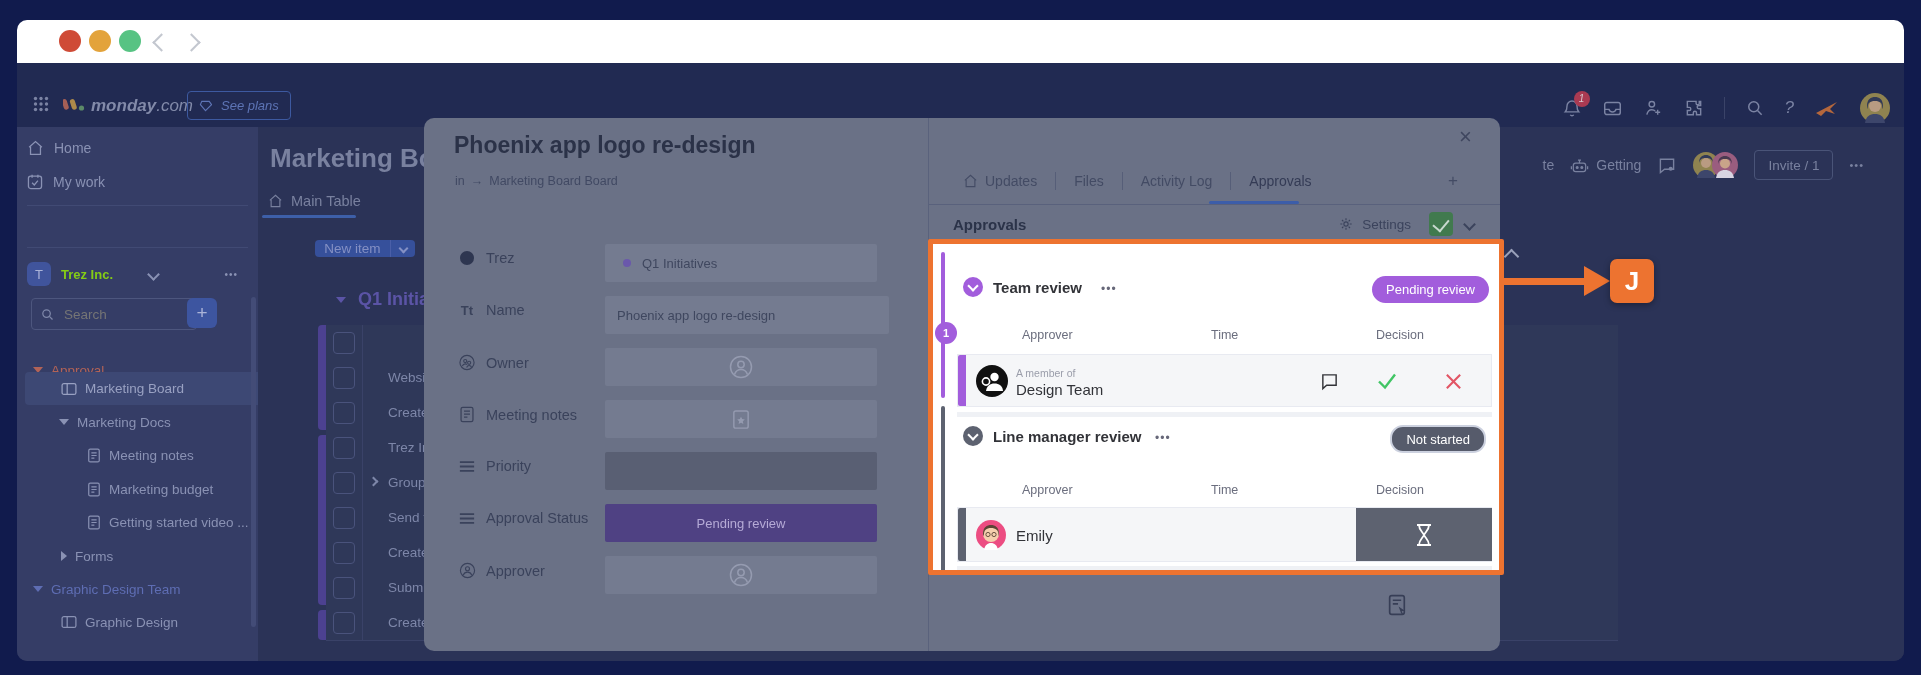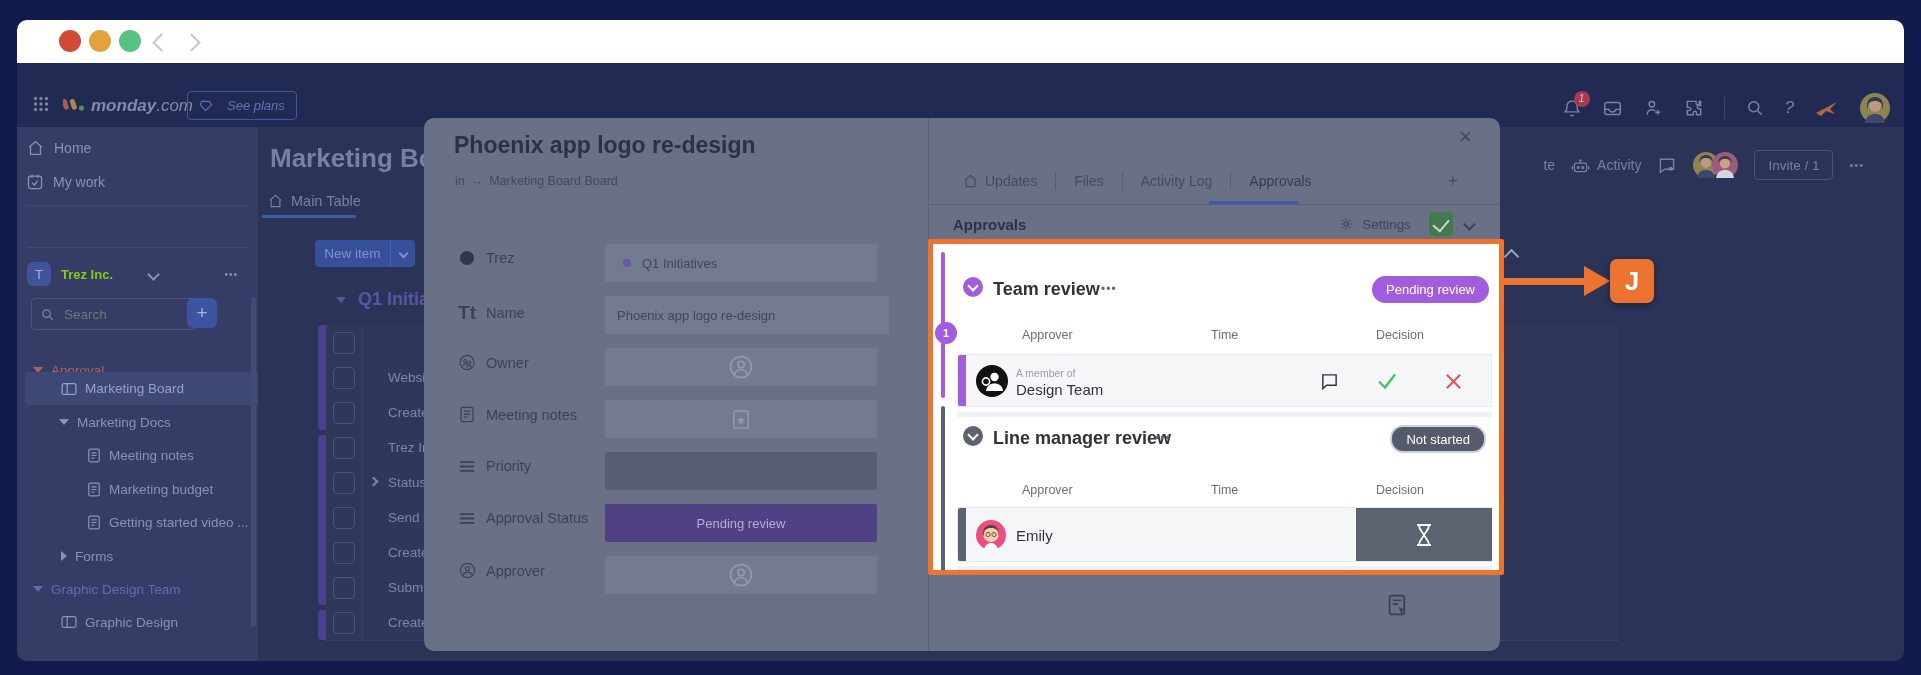--- a/index.html
+++ b/index.html
@@ -10,21 +10,21 @@
   
   .chrome{left:17px;top:20px;width:1887px;height:43px;background:#ffffff;border-radius:10px 10px 0 0;}
   .light{width:22px;height:22px;border-radius:50%;top:10px;}
   .nav-chev{width:11px;height:11px;border-right:2.5px solid #c3c7cf;border-bottom:2.5px solid #c3c7cf;top:16px;}
 
   
   .app{left:17px;top:63px;width:1887px;height:598px;background:#2b3357;border-radius:0 0 10px 10px;overflow:hidden;}
   .topbar{left:0;top:0;width:1887px;height:64px;background:#212a52;font-style:italic;}
   .tb-ic{color:#7b83a3;}
   .logo-text{font-size:17px;color:#828aa9;}
-  .seeplans{border:1px solid #3d59a0;border-radius:4px;color:#5d74b5;font-size:13px;height:27px;display:flex;align-items:center;gap:15px;padding:0 11px;}
+  .seeplans{border:1px solid #3d59a0;border-radius:4px;color:#5d74b5;font-size:13px;height:27px;display:flex;align-items:center;gap:9px;padding:0 11px;}
   .tb-right{right:14px;top:30px;display:flex;align-items:center;gap:20px;color:#7b83a3;}
   .badge{position:absolute;top:-7px;right:-8px;background:#aa3a52;color:#d9cbd1;font-size:10px;width:16px;height:16px;border-radius:50%;display:flex;align-items:center;justify-content:center;}
 
   
   .sidebar{left:0;top:64px;width:241px;height:534px;background:#353d66;}
   .sb-row{position:absolute;left:10px;right:8px;height:30px;display:flex;align-items:center;gap:10px;color:#8a92b4;font-size:14px;}
   .sb-div{position:absolute;left:10px;right:10px;height:1px;background:#414a74;}
   .sb-search{position:absolute;left:14px;top:171px;width:148px;height:30px;border:1px solid #4d567e;border-radius:4px;display:flex;align-items:center;gap:7px;padding:0 8px;color:#7e87a9;}
   .sb-search input{border:none;outline:none;background:transparent;color:#7e87a9;font-size:13.5px;width:100px;font-family:"Liberation Sans",sans-serif;}
   .sb-plus{position:absolute;left:170px;top:171px;width:30px;height:30px;background:#3d55a0;border-radius:6px;color:#aab3d8;font-size:19px;display:flex;align-items:center;justify-content:center;}
@@ -35,21 +35,21 @@
   .chev.up{transform:rotate(-135deg);}
   .chev.right{transform:rotate(-45deg);}
 
   
   .board{left:241px;top:64px;width:1646px;height:534px;background:#2b3357;}
   .b-title{left:12px;top:16px;font-size:26px;font-weight:bold;color:#79819f;white-space:nowrap;}
   .b-tab{left:10px;top:66px;display:flex;align-items:center;gap:8px;color:#79819f;font-size:14.5px;}
   .b-underline{left:4px;top:88px;width:94px;height:3px;background:#3d5fa8;border-radius:2px;}
   .b-toolbar{right:40px;top:23px;display:flex;align-items:center;gap:16px;color:#79819f;font-size:14px;}
   .invite-btn{border:1px solid #4a5478;border-radius:4px;height:28px;display:flex;align-items:center;padding:0 13px;font-size:13.5px;color:#79819f;}
-  .newitem{left:57px;top:113px;width:100px;height:27px;background:#36509b;border-radius:4px;display:flex;align-items:stretch;color:#8490c4;font-size:13.5px;overflow:hidden;}
+  .newitem{left:57px;top:113px;width:100px;height:17px;background:#36509b;border-radius:4px;display:flex;align-items:stretch;color:#8490c4;font-size:13.5px;overflow:hidden;}
   .newitem .lbl{flex:1;display:flex;align-items:center;justify-content:center;}
   .newitem .dd{width:24px;border-left:1px solid #4a5fa8;display:flex;align-items:center;justify-content:center;}
   .grp-title{left:100px;top:162px;font-size:18px;font-weight:bold;color:#5b54a6;white-space:nowrap;}
   .stripe{left:60px;width:8px;background:#4c4190;border-radius:4px 0 0 4px;position:absolute;}
   .t-row{position:absolute;left:68px;width:1292px;height:35px;border-bottom:1px solid #3a4268;background:#2f3859;display:flex;align-items:center;}
   .t-check{position:absolute;left:7px;top:7px;width:20px;height:20px;border:1px solid #4a537c;border-radius:4px;}
   .t-colsep{position:absolute;left:36px;top:0;bottom:0;width:1px;background:#3a4268;}
   .t-label{position:absolute;left:62px;font-size:13.5px;color:#7d86a8;white-space:nowrap;}
   .t-exp{position:absolute;left:44px;top:13px;color:#7d86a8;}
 
@@ -70,21 +70,21 @@
   .appr-head{position:absolute;left:24px;right:26px;top:92px;height:28px;display:flex;align-items:center;}
   .greenbox{width:24px;height:24px;background:#417a4e;border-radius:4px;position:relative;}
   .greenbox i{position:absolute;left:7px;top:4px;width:8px;height:13px;border-right:2.5px solid #c9d9cf;border-bottom:2.5px solid #c9d9cf;transform:rotate(40deg);}
 
   
   .panel{left:933px;top:244px;width:566px;height:331px;background:#ffffff;z-index:5;}
   .p-line{position:absolute;left:8px;width:4px;border-radius:2px;}
   .p-badge{position:absolute;left:2px;top:78px;width:22px;height:22px;border-radius:50%;background:#a25ddc;color:#fff;font-size:11px;font-weight:bold;display:flex;align-items:center;justify-content:center;}
   .sec-chev{position:absolute;width:20px;height:20px;border-radius:50%;color:#fff;display:flex;align-items:center;justify-content:center;}
   .sec-chev i{display:inline-block;width:6px;height:6px;border-right:2px solid #fff;border-bottom:2px solid #fff;transform:rotate(45deg);margin-top:-3px;}
-  .sec-title{position:absolute;font-size:18px;font-weight:bold;color:#323338;white-space:nowrap;text-align:center;}
+  .sec-title{position:absolute;font-size:15px;font-weight:bold;color:#323338;white-space:nowrap;text-align:center;}
   .sec-menu{position:absolute;color:#676879;font-size:12px;letter-spacing:1px;}
   .pill{position:absolute;height:27px;border-radius:14px;color:#fff;font-size:13px;display:flex;align-items:center;padding:0 14px;}
   .cols{position:absolute;font-size:12.5px;color:#6b6e7e;}
   .a-row{position:absolute;left:24px;width:535px;background:#f5f6f8;border:1px solid #e8eaf1;box-sizing:border-box;}
   .a-stripe{position:absolute;left:0;top:0;bottom:0;width:8px;border-radius:2px 0 0 2px;}
   .ghost{position:absolute;left:24px;width:535px;height:5px;background:#eff1f5;}
 
   
   .hl-box{left:928px;top:239px;width:576px;height:336px;border:5px solid #ed7330;box-sizing:border-box;border-radius:2px;z-index:6;}
   .arr-shaft{left:1504px;top:278px;width:82px;height:7px;background:#ed7330;z-index:7;}
@@ -277,21 +277,21 @@
       <div class="abs b-toolbar">
         <span>te</span>
         <span style="display:flex;align-items:center;gap:7px">
           <svg width="19" height="17" viewBox="0 0 24 22" fill="none" stroke="currentColor" stroke-width="1.6">
               <rect x="4" y="8" width="16" height="11" rx="3"></rect>
               <path d="M12 8V4M10 4h4"></path>
               <circle cx="9" cy="13.5" r="1.2" fill="currentColor"></circle>
               <circle cx="15" cy="13.5" r="1.2" fill="currentColor"></circle>
               <path d="M1.5 12v4M22.5 12v4"></path>
             </svg>
-          <span>Activity</span>
+          <span>Getting</span>
         </span>
         <span>
           <svg width="20" height="19" viewBox="0 0 24 23" fill="none" stroke="currentColor" stroke-width="1.7">
               <path d="M4 4h16v12H9l-5 4z"></path>
               <circle cx="16.5" cy="15.5" r="2.5" fill="currentColor" stroke="none"></circle>
             </svg>
         </span>
         <span style="display:flex">
           <svg width="26" height="26" viewBox="0 0 26 26">
               <circle cx="13" cy="13" r="13" fill="#8f8350"></circle>
@@ -349,21 +349,21 @@
         </div>
       <div class="t-row" style="top:303px">
           <span class="t-check"></span>
           <span class="t-colsep"></span>
           <span class="t-label">Trez In</span>
         </div>
       <div class="t-row" style="top:338px">
           <span class="t-check"></span>
           <span class="t-colsep"></span>
           <span class="t-exp chev right" style="width:5px;height:5px"></span>
-          <span class="t-label">Status</span>
+          <span class="t-label">Group</span>
         </div>
       <div class="t-row" style="top:373px">
           <span class="t-check"></span>
           <span class="t-colsep"></span>
           <span class="t-label">Send t</span>
         </div>
       <div class="t-row" style="top:408px">
           <span class="t-check"></span>
           <span class="t-colsep"></span>
           <span class="t-label">Create</span>
@@ -398,21 +398,21 @@
           <span style="width:14px;height:14px;border-radius:50%;background:#2e3650"></span>
         </span>
       <span class="f-lbl">Trez</span>
     </div>
     <div class="f-val" style="top:126px">
       <span style="width:8px;height:8px;border-radius:50%;background:#6a58ab;position:absolute;left:18px"></span>
       <span style="position:absolute;left:37px">Q1 Initiatives</span>
     </div>
 
     <div class="f-row" style="top:184px">
-      <span class="f-ic" style="font-size:19px;font-weight:bold">Tt</span>
+      <span class="f-ic" style="font-size:13px;font-weight:bold">Tt</span>
       <span class="f-lbl">Name</span>
     </div>
     <div class="f-val" style="top:178px;justify-content:flex-start;padding-left:12px;white-space:nowrap">
       <span>Phoenix app logo re-design</span>
     </div>
 
     <div class="f-row" style="top:236px">
       <span class="f-ic">
           <svg width="18" height="17" viewBox="0 0 24 24" fill="none" stroke="currentColor" stroke-width="1.6">
             <circle cx="12" cy="12" r="10"></circle>

